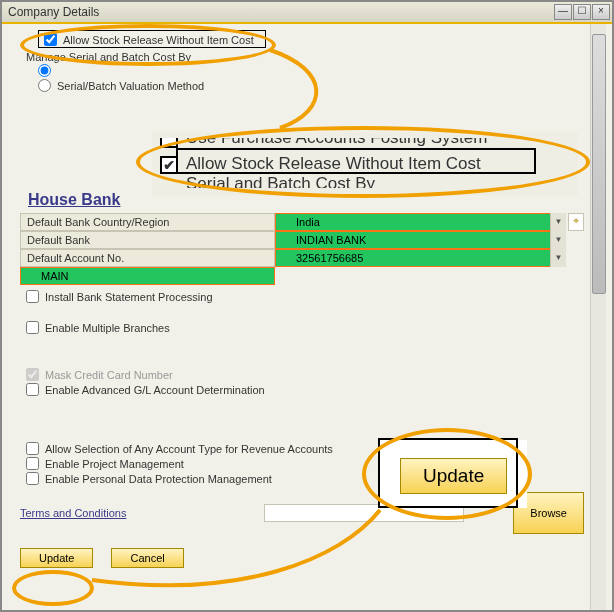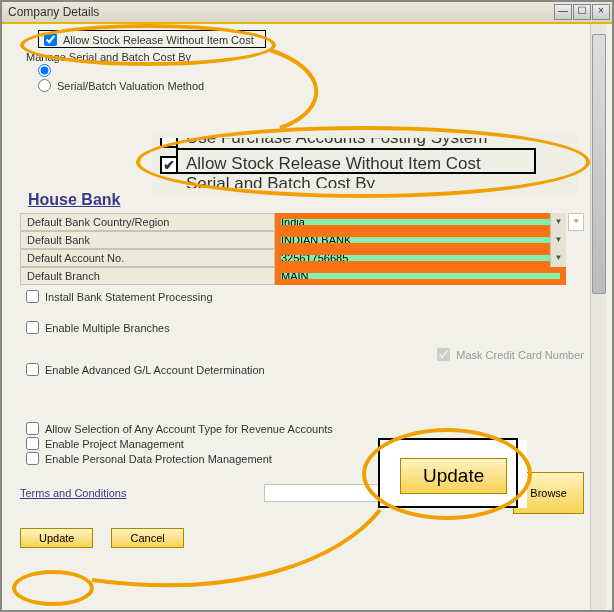--- a/index.html
+++ b/index.html
@@ -91,23 +91,23 @@
     column-gap: 0;
     row-gap: 0;
   }
   .form-label {
     background: #eceadb;
     border: 1px solid #c7c4b4;
     padding: 2px 6px;
     font-size: 11px;
   }
   .form-input {
-    border: 6px solid #f97316;
-    background: #86efac;
-    padding: 2px 0;
+    border: 1px solid #f97316;
+    background: #22c55e;
+    padding: 2px 20px;
     font-size: 11px;
     width: 100%;
     height: 18px;
   }
   .combo { position: relative; }
   .combo-arrow {
     position: absolute; right: 0; top: 0;
     width: 16px; height: 18px;
     background:#e4e2d5;
     border-left:1px solid #c7c4b4;
@@ -227,36 +227,35 @@
       </div>
       <div></div>
 
       <div class="form-label">Default Account No.</div>
       <div class="combo">
         <input class="form-input" value="32561756685" style="">
         <div class="combo-arrow">▼</div>
       </div>
       <div></div>
 
-      <div class="form-label">Default Branch</div>
       <div class="combo">
         <input class="form-input" value="MAIN" style="">
       </div>
       <div></div>
     </div>
 
     <div class="check-row" style="margin-top:4px;">
       <input type="checkbox" style="">
       <label>Install Bank Statement Processing</label>
     </div>
     <div class="check-row" style="margin-top:16px;">
       <input type="checkbox" style="">
       <label>Enable Multiple Branches</label>
     </div>
-    <div class="check-row disabled" style="margin-top:12px;justify-content:flex-end;">
+    <div class="check-row disabled" style="margin-top:32px;">
       <input type="checkbox" checked="" disabled="" style="">
       <label>Mask Credit Card Number</label>
     </div>
     <div class="check-row">
       <input type="checkbox" style="">
       <label>Enable Advanced G/L Account Determination</label>
     </div>
 
     <div style="height:44px;"></div>
 

